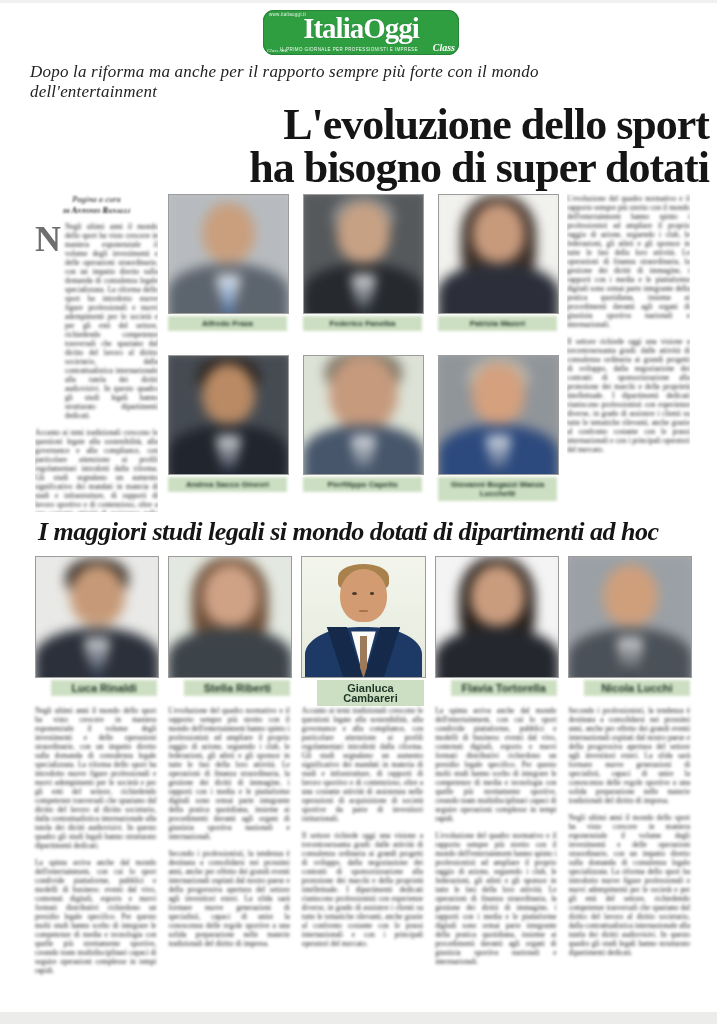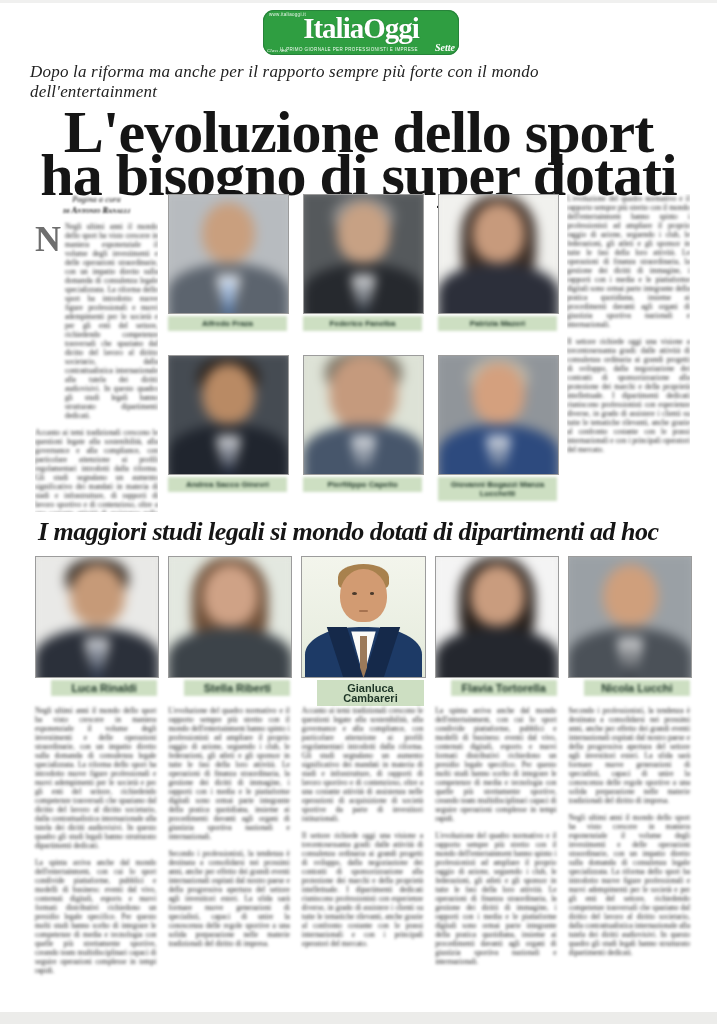--- a/index.html
+++ b/index.html
@@ -19,22 +19,22 @@
         letter-spacing:-1px;text-shadow:0 0 1px #1c6e2d;}
   .logo-tagline{position:absolute;left:0;right:24px;bottom:3px;text-align:center;color:#f2faf2;
         font-family:"Liberation Sans",sans-serif;font-size:4.5px;letter-spacing:.4px;}
   .logo-sette{position:absolute;right:4px;bottom:2px;color:#fff;font-style:italic;font-weight:bold;
         font-size:10px;font-family:"Liberation Serif",serif;}
   .logo-price{position:absolute;left:4px;bottom:2px;color:#e8f4e8;font-style:italic;font-size:5px;}
 
   
   .standfirst{position:absolute;top:62px;left:30px;right:60px;text-align:left;
         font-style:italic;font-size:17px;letter-spacing:.2px;color:#222;}
-  .headline{position:absolute;top:95px;left:0;right:0;margin:16px;text-align:center;
-        font-size:60px;line-height:43px;font-weight:bold;letter-spacing:-1px;color:#151515;}
+  .headline{position:absolute;top:95px;left:0;right:0;margin:8px;text-align:right;
+        font-size:44px;line-height:43px;font-weight:bold;letter-spacing:-1px;color:#151515;}
   .headline2{position:absolute;top:517px;left:38px;right:30px;margin:0;font-style:italic;
         font-weight:bold;font-size:26px;letter-spacing:-.5px;color:#151515;}
 
   
   .sec1{position:absolute;top:194px;left:35px;right:27px;height:318px;display:flex;}
   .side-col{width:123px;flex:0 0 123px;height:318px;overflow:hidden;}
   .mid{flex:1;margin:0 10px;}
   .photo-grid{display:grid;grid-template-columns:repeat(3,1fr);column-gap:16px;row-gap:24px;}
   .sec2row{position:absolute;top:556px;left:35px;right:27px;display:grid;
         grid-template-columns:repeat(5,1fr);column-gap:11px;}
@@ -108,21 +108,21 @@
 </head>
 <body>
 
 <div class="page">
   <div class="edge-strip edge-top"></div>
 
   <header class="logo">
     <span class="logo-url">www.italiaoggi.it</span>
     <span class="logo-main">ItaliaOggi</span>
     <span class="logo-tagline">IL PRIMO GIORNALE PER PROFESSIONISTI E IMPRESE</span>
-    <span class="logo-sette">Sette</span>
+    <span class="logo-sette">Class</span>
     <span class="logo-price">Class Abb.</span>
   </header>
 
   <div class="standfirst">Dopo la riforma ma anche per il rapporto sempre più forte con il mondo dell'entertainment</div>
   <h1 class="headline"><span>L'evoluzione dello sport</span><br><span>ha bisogno di super dotati</span></h1>
 
   <section class="sec1">
     <div class="side-col">
       <div class="byline">
         <div>Pagina a cura</div>

